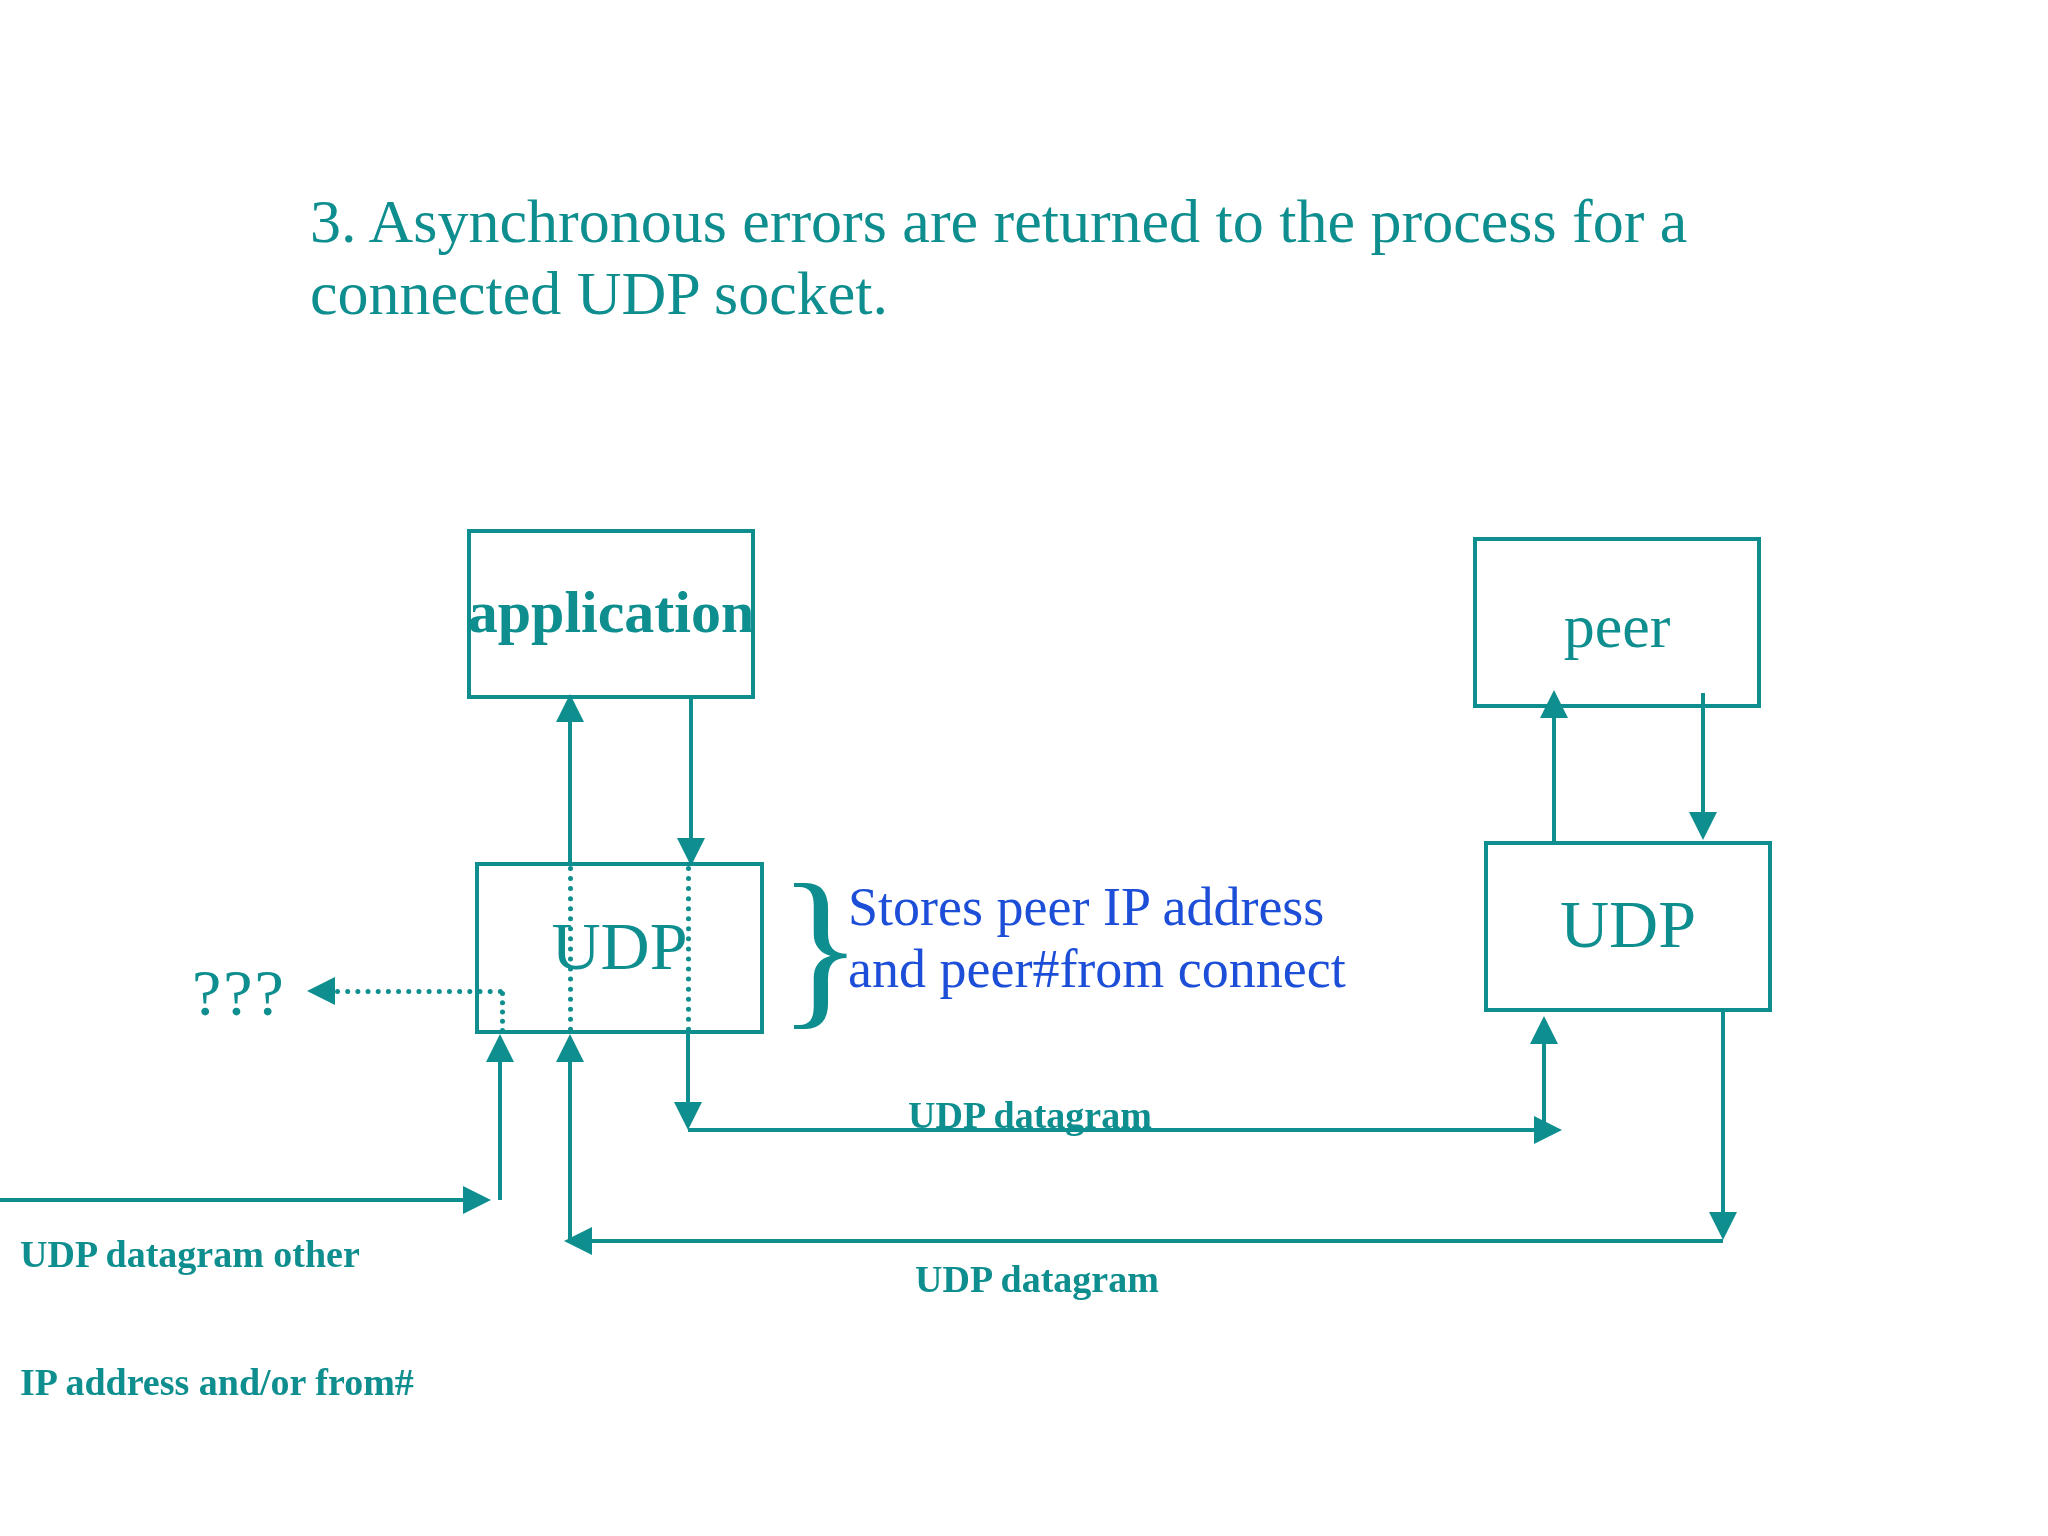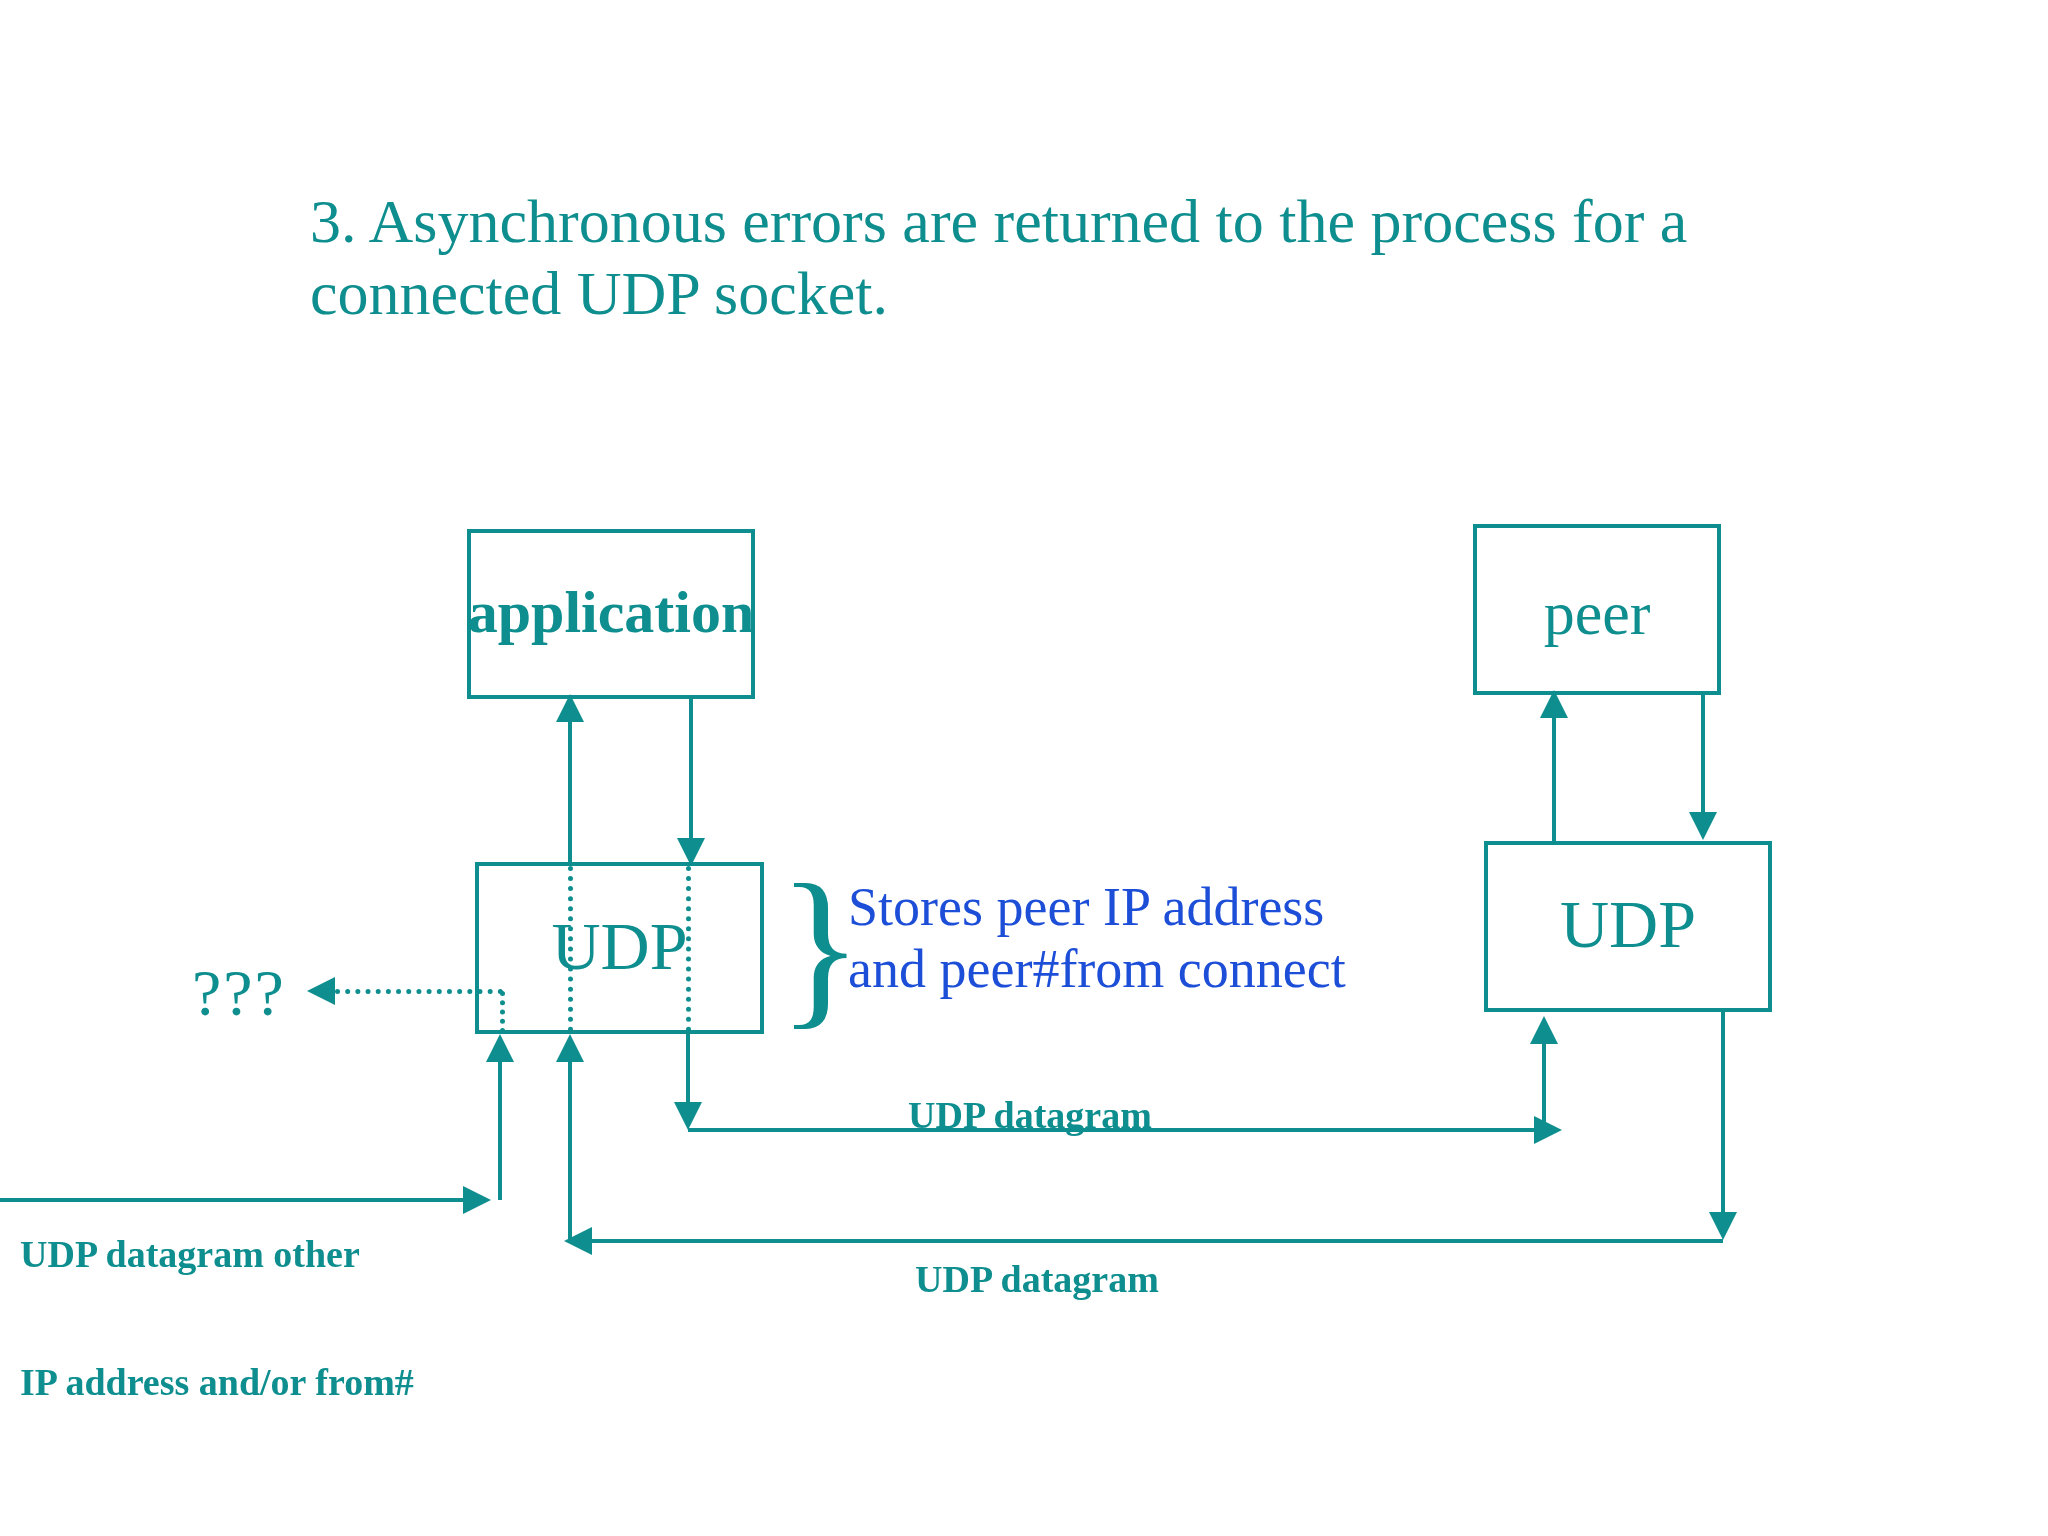--- a/index.html
+++ b/index.html
@@ -54,21 +54,21 @@
   #box-udp-local {
     left: 475px; top: 862px; width: 289px; height: 172px;
   }
   #box-udp-local .lbl {
     font-size: 68px;
     font-weight: normal;
     transform: translateY(-2px);
     background: transparent;
   }
   #box-peer {
-    left: 1473px; top: 524px; width: 248px; height: 171px; text-align: right;
+    left: 1473px; top: 537px; width: 288px; height: 171px; text-align: right;
   }
   #box-peer .lbl {
     font-size: 62px;
     font-weight: normal;
     transform: translateY(4px);
   }
   #box-udp-peer {
     left: 1484px; top: 841px; width: 288px; height: 171px;
   }
   #box-udp-peer .lbl {

